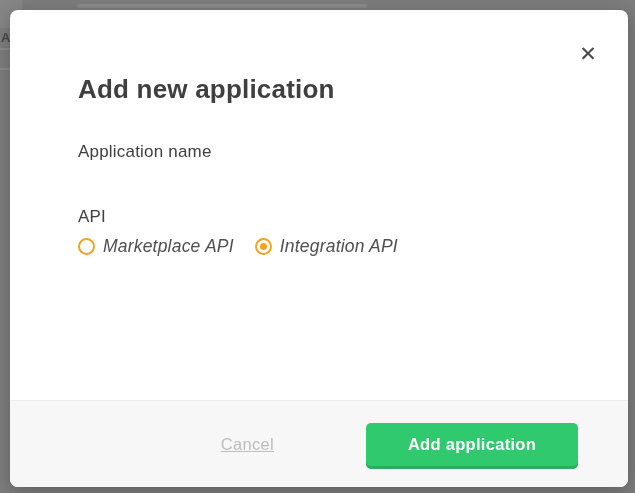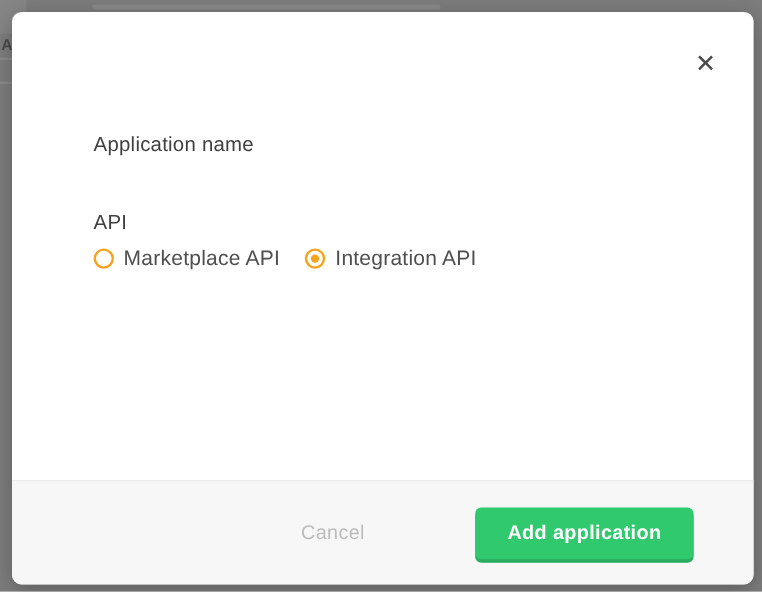--- a/index.html
+++ b/index.html
@@ -81,21 +81,21 @@
   }
 
   .caret {
     position: absolute; left: 208px; top: 0;
     width: 2px; height: 23px;
     background: #555555;
   }
 
   .radio-section { margin-top: 45px; }
 
-  .radio-row { display: flex; align-items: flex-end; margin-top: 9px; }
+  .radio-row { display: flex; align-items: flex-end; margin-top: 9px; font-style: italic; }
 
   .radio-option { display: flex; align-items: center; cursor: pointer; }
   .radio-option + .radio-option { margin-left: 21px; }
 
   .radio-circle {
     width: 17px; height: 17px;
     border: 2.5px solid #f5a31d;
     border-radius: 50%;
     display: inline-flex; align-items: center; justify-content: center;
     background: #ffffff;
@@ -120,24 +120,25 @@
     padding-right: 50px;
   }
 
   .cancel-btn {
     background: none; border: none; cursor: pointer;
     font-family: "Liberation Sans", "DejaVu Sans", sans-serif;
     font-size: 16.5px; font-weight: 500;
     color: #bcbcbc;
     margin-right: 92px;
     letter-spacing: 0.3px;
+    text-decoration: underline;
   }
 
   .submit-btn {
-    width: 182px; height: 43px;
+    width: 212px; height: 43px;
     background: #31c96d;
     border: none; border-radius: 5px;
     box-shadow: 0 3px 0 #29ad5e;
     cursor: pointer;
     font-family: "Liberation Sans", "DejaVu Sans", sans-serif;
     font-size: 16.5px; font-weight: bold;
     color: #ffffff;
     letter-spacing: 0.3px;
   }
 </style>
@@ -153,20 +154,21 @@
 </div>
 
 <div class="modal">
 
   <button class="close-btn">
     <span>✕</span>
   </button>
 
   <div class="modal-body">
 
+    <h1 class="modal-title">Add new application</h1>
 
     <div class="field-group">
       <label class="field-label">Application name</label>
     </div>
 
     <div class="radio-section">
       <span class="field-label" style="margin-bottom:0;">API</span>
       <div class="radio-row">
 
         <div class="radio-option">

